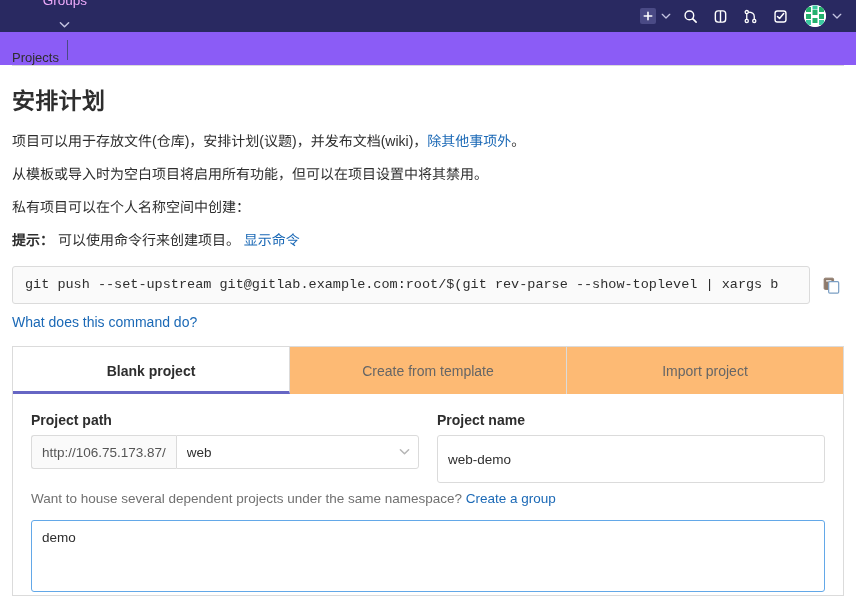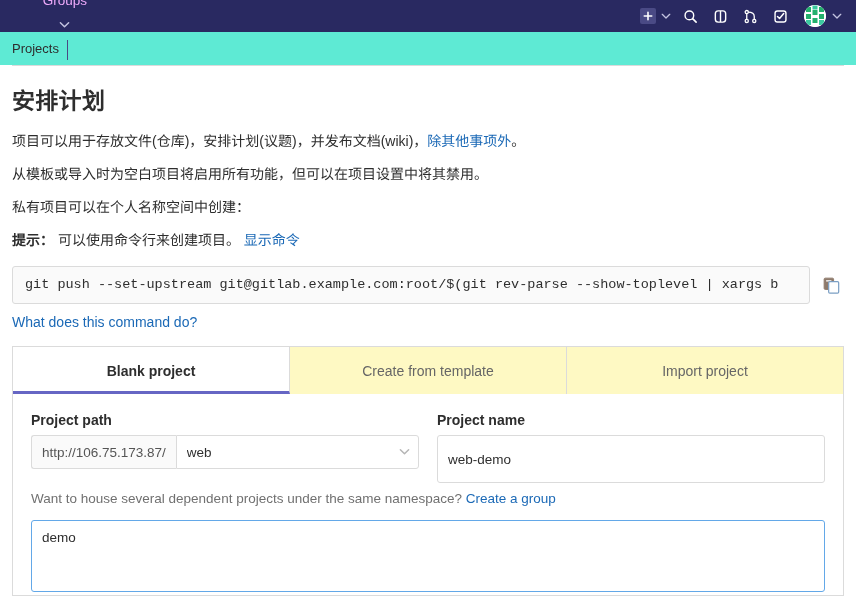--- a/index.html
+++ b/index.html
@@ -88,23 +88,23 @@
     margin-left: 8px;
     overflow: hidden;
     display: block;
     cursor: pointer;
   }
 
   
   .breadcrumb-bar {
     height: 33px;
     display: flex;
-    align-items: center;
+    align-items: flex-end;
     padding: 0 0 0 12px;
-    background: #5eead4;
+    background: #8b5cf6;
   }
   .breadcrumb-link {
     font-size: 13px;
     color: #2e2e2e;
     text-decoration: none;
     cursor: pointer;
   }
   .hr-line {
     height: 1px;
     background: #dbdbdb;
@@ -181,21 +181,21 @@
     margin: 0 0 0 0;
   }
   .tab {
     flex: 1 1 0;
     text-align: center;
     padding: 16px 8px 15px 8px;
     font-size: 14px;
     color: #666666;
     cursor: pointer;
     border-right: 1px solid #dbdbdb;
-    background: #fef9c3;
+    background: #fdba74;
     position: relative;
   }
   .tab:last-child { border-right: none; }
   .tab.active {
     background: #ffffff;
     color: #2e2e2e;
     font-weight: bold;
     border-bottom: 3px solid #6666c4;
     padding-bottom: 12px;
   }

